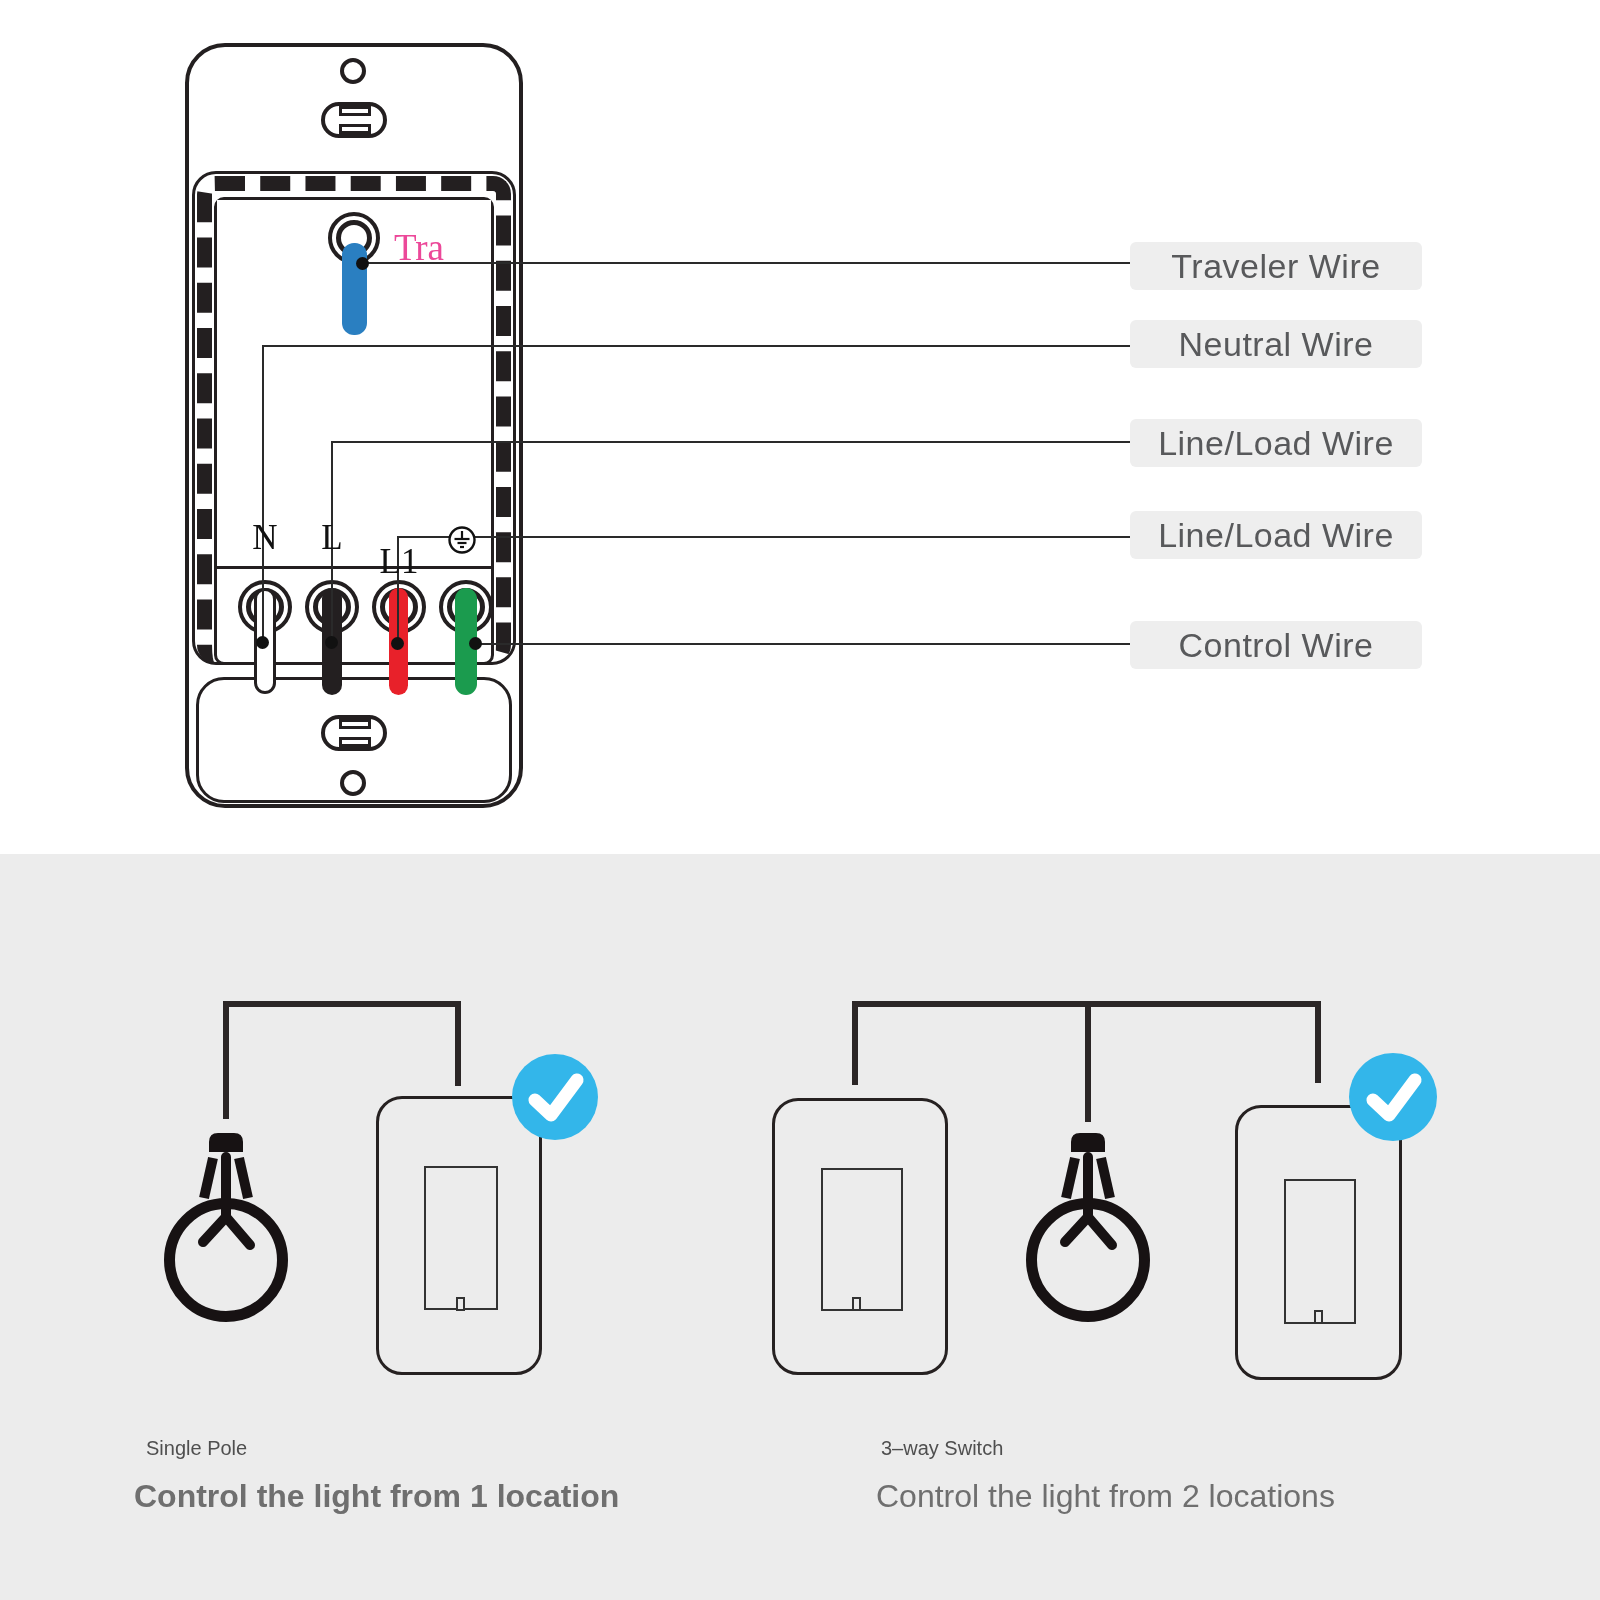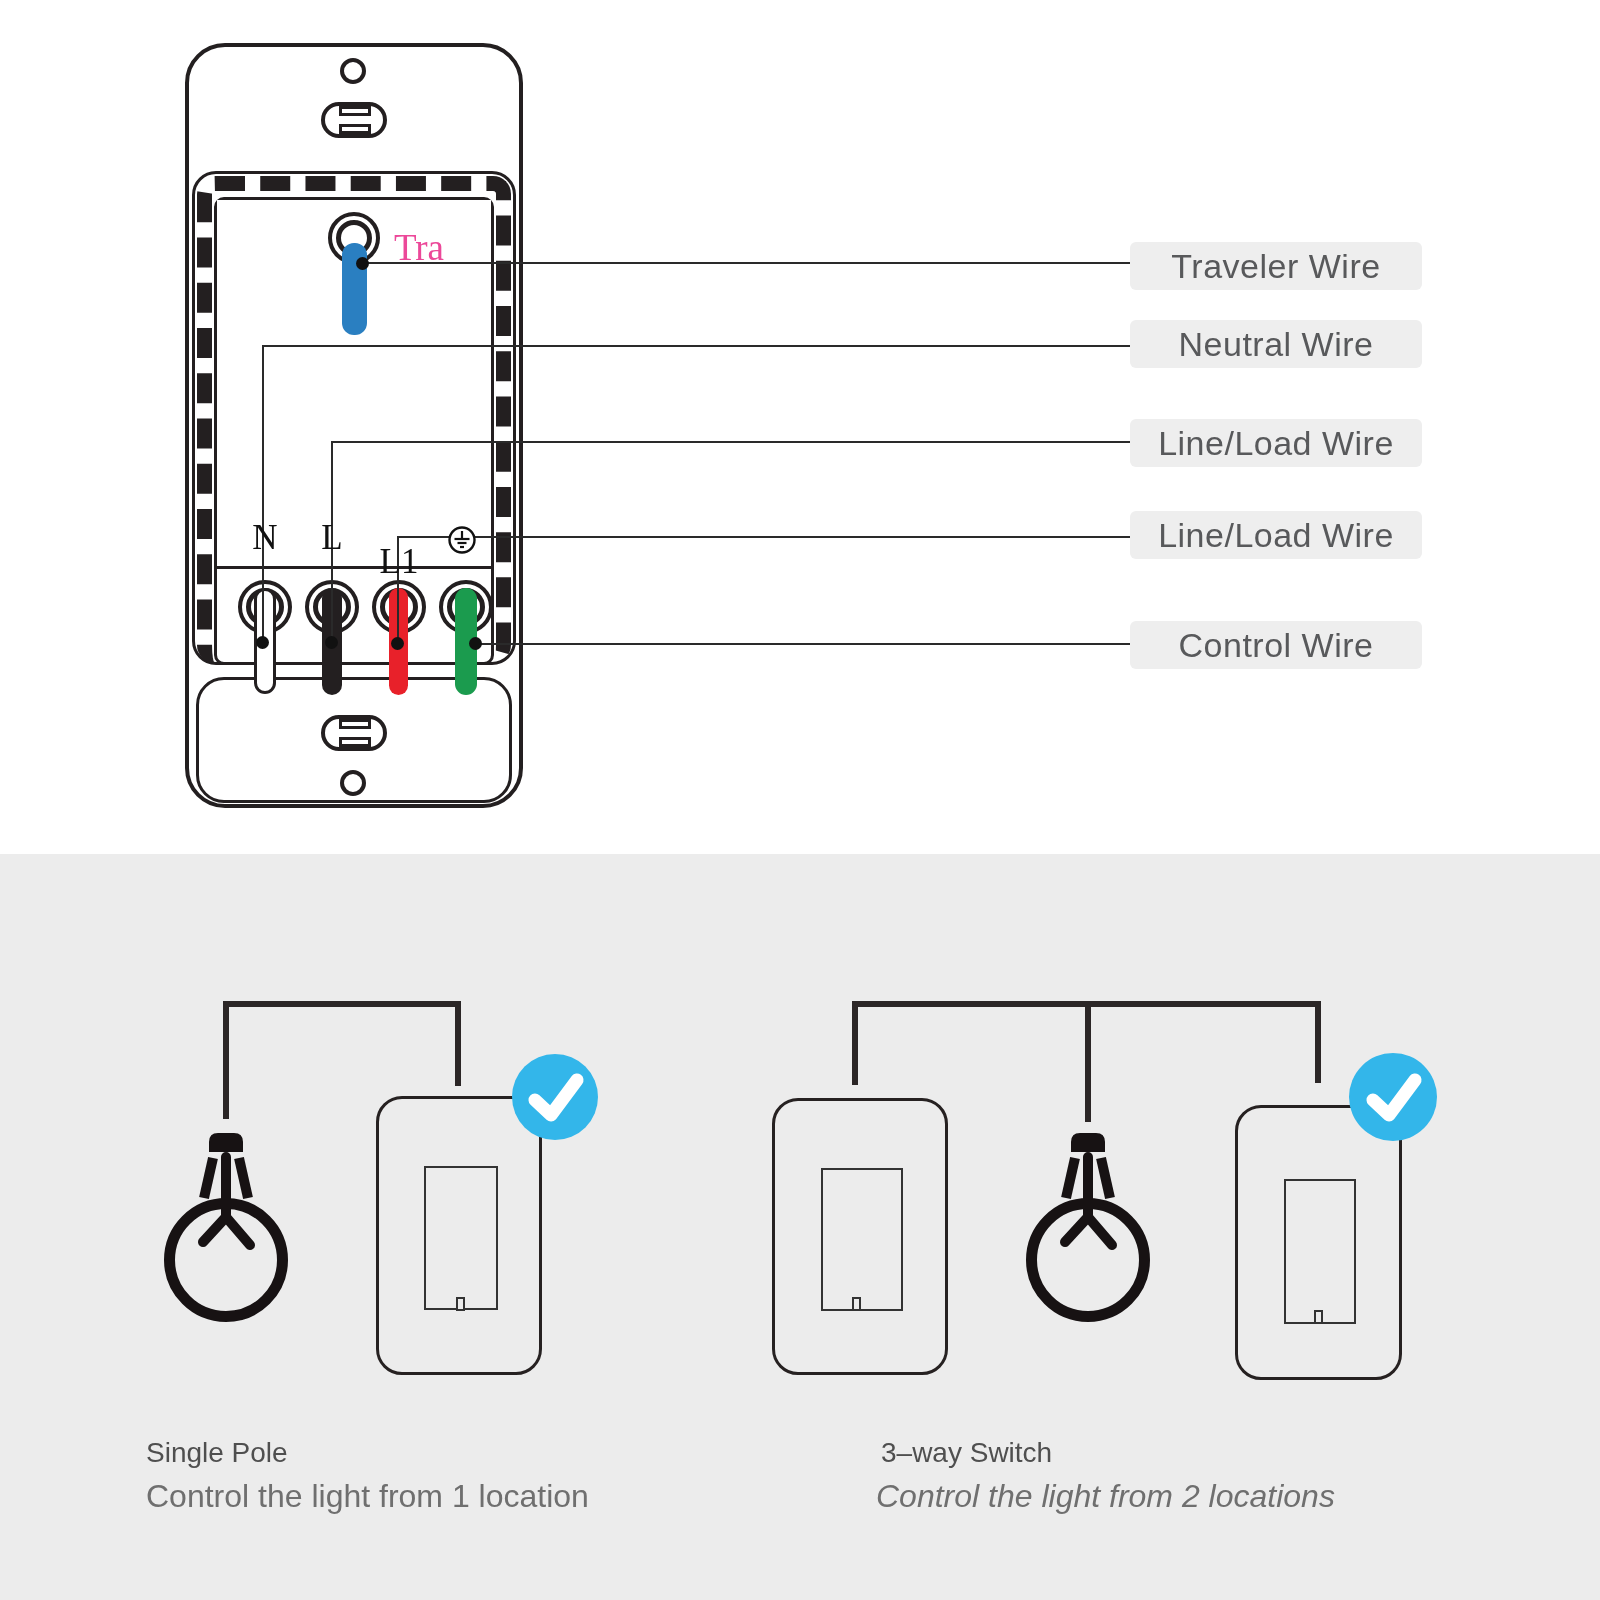--- a/index.html
+++ b/index.html
@@ -33,21 +33,21 @@
   .wire-tag{left:1130px;width:292px;height:48px;background:var(--label-bg);border-radius:6px;
             color:var(--label-text);font-size:34px;font-weight:300;line-height:48px;text-align:center;
             letter-spacing:0.5px;}
 
   
   .section{left:0;top:854px;width:1600px;height:746px;background:var(--section-bg);}
   .cable{background:#2b2626;}
   .splate{border:3px solid #262121;border-radius:26px;}
   .rocker{border:2px solid #333;}
   .notch{width:9px;height:14px;border:2px solid #333;background:var(--section-bg);}
-  .caption-title{font-size:28px;color:var(--title-text);}
+  .caption-title{font-size:20px;color:var(--title-text);}
   .caption-sub{font-size:32px;color:var(--subtitle-text);}
 </style>
 </head>
 <body>
 
 <div id="stage">
 
   <div class="abs plate"></div>
   <div class="abs screw" style="left:340px;top:58px;"></div>
   <div class="abs oval" style="left:321px;top:102px;">
@@ -162,17 +162,17 @@
   <div class="abs splate" style="left:1235px;top:1105px;width:167px;height:275px;">
     <div class="abs rocker" style="left:46px;top:71px;width:72px;height:145px;"></div>
     <div class="abs notch" style="left:76px;top:202px;"></div>
   </div>
   <svg class="abs" style="left:1349px;top:1053px;" width="88" height="88" viewBox="0 0 88 88">
     <circle cx="44" cy="44" r="44" style="fill:var(--accent-blue)"></circle>
     <path d="M24 47 L40 62 L66 27" fill="none" stroke="#fff" stroke-width="13" stroke-linecap="round" stroke-linejoin="round"></path>
   </svg>
 
   <div class="abs caption-title" style="left:146px;top:1437px;">Single Pole</div>
-  <div class="abs caption-sub" style="left:146px;top:1478px;">Control the light from 1 location</div>
+  <div class="abs caption-sub" style="left:134px;top:1478px;font-weight:bold;">Control the light from 1 location</div>
   <div class="abs caption-title" style="left:881px;top:1437px;">3–way Switch</div>
-  <div class="abs caption-sub" style="left:876px;top:1478px;font-style:italic;">Control the light from 2 locations</div>
+  <div class="abs caption-sub" style="left:876px;top:1478px;">Control the light from 2 locations</div>
 
 </div>
 
 </body></html>

